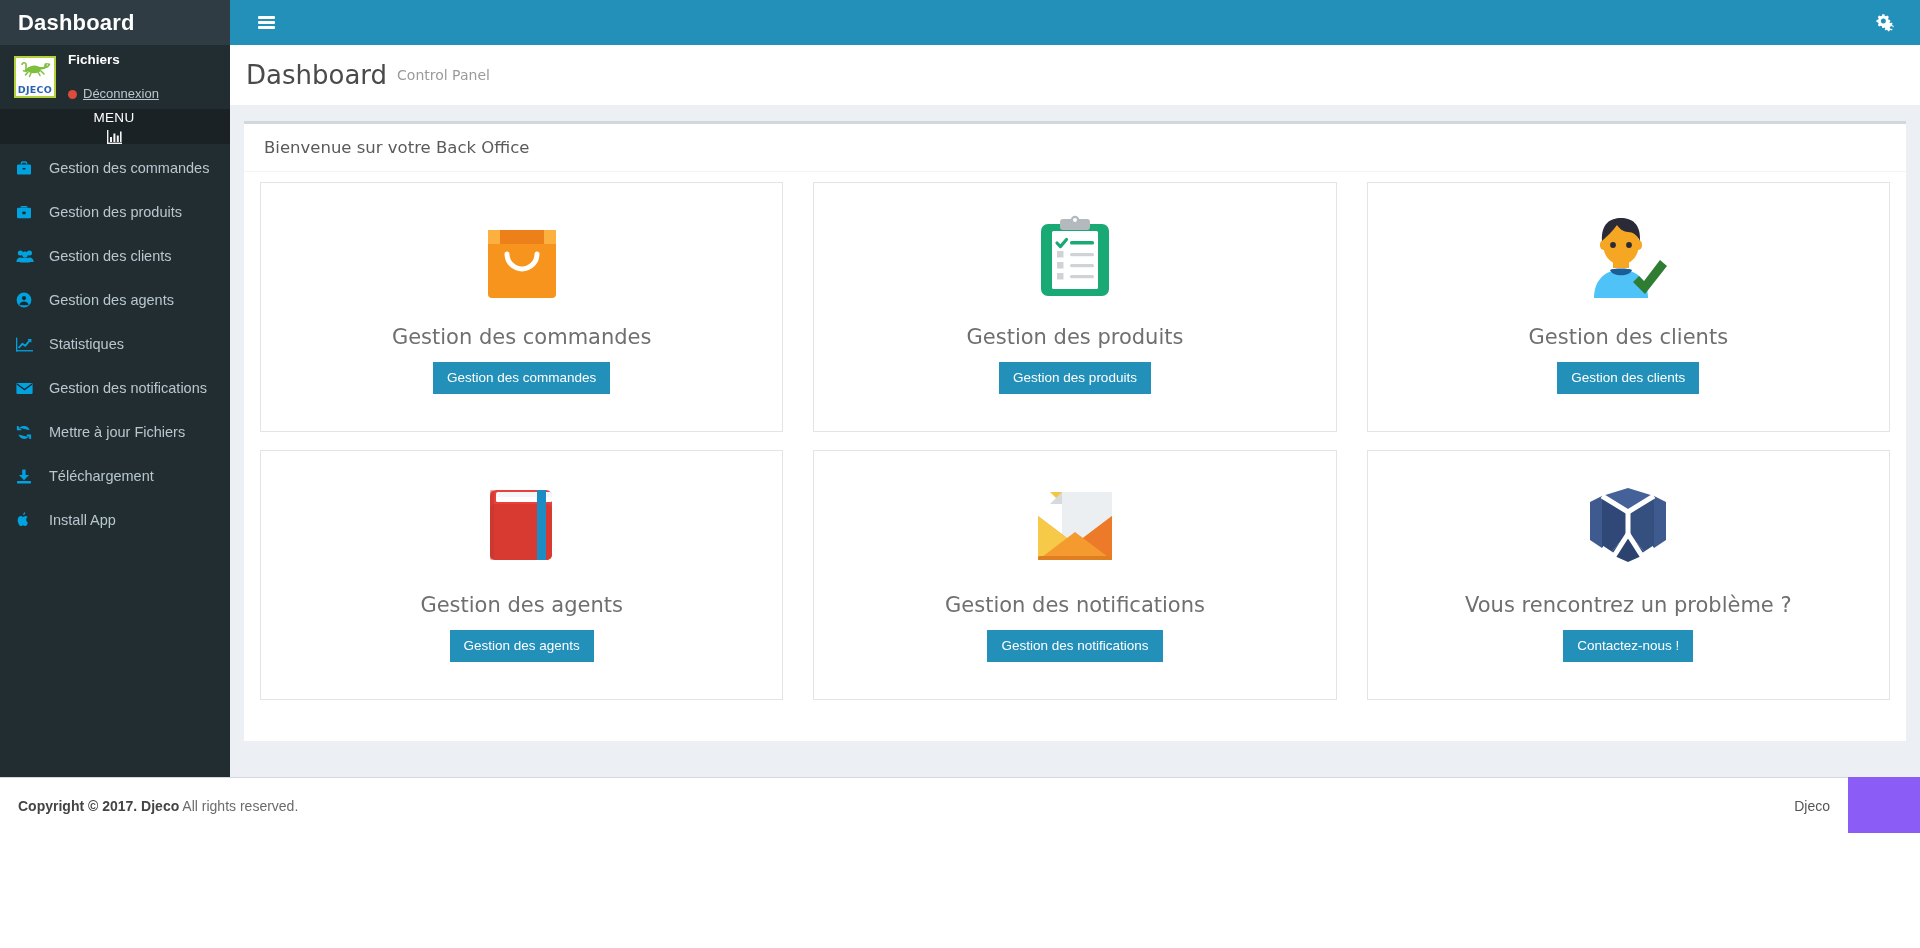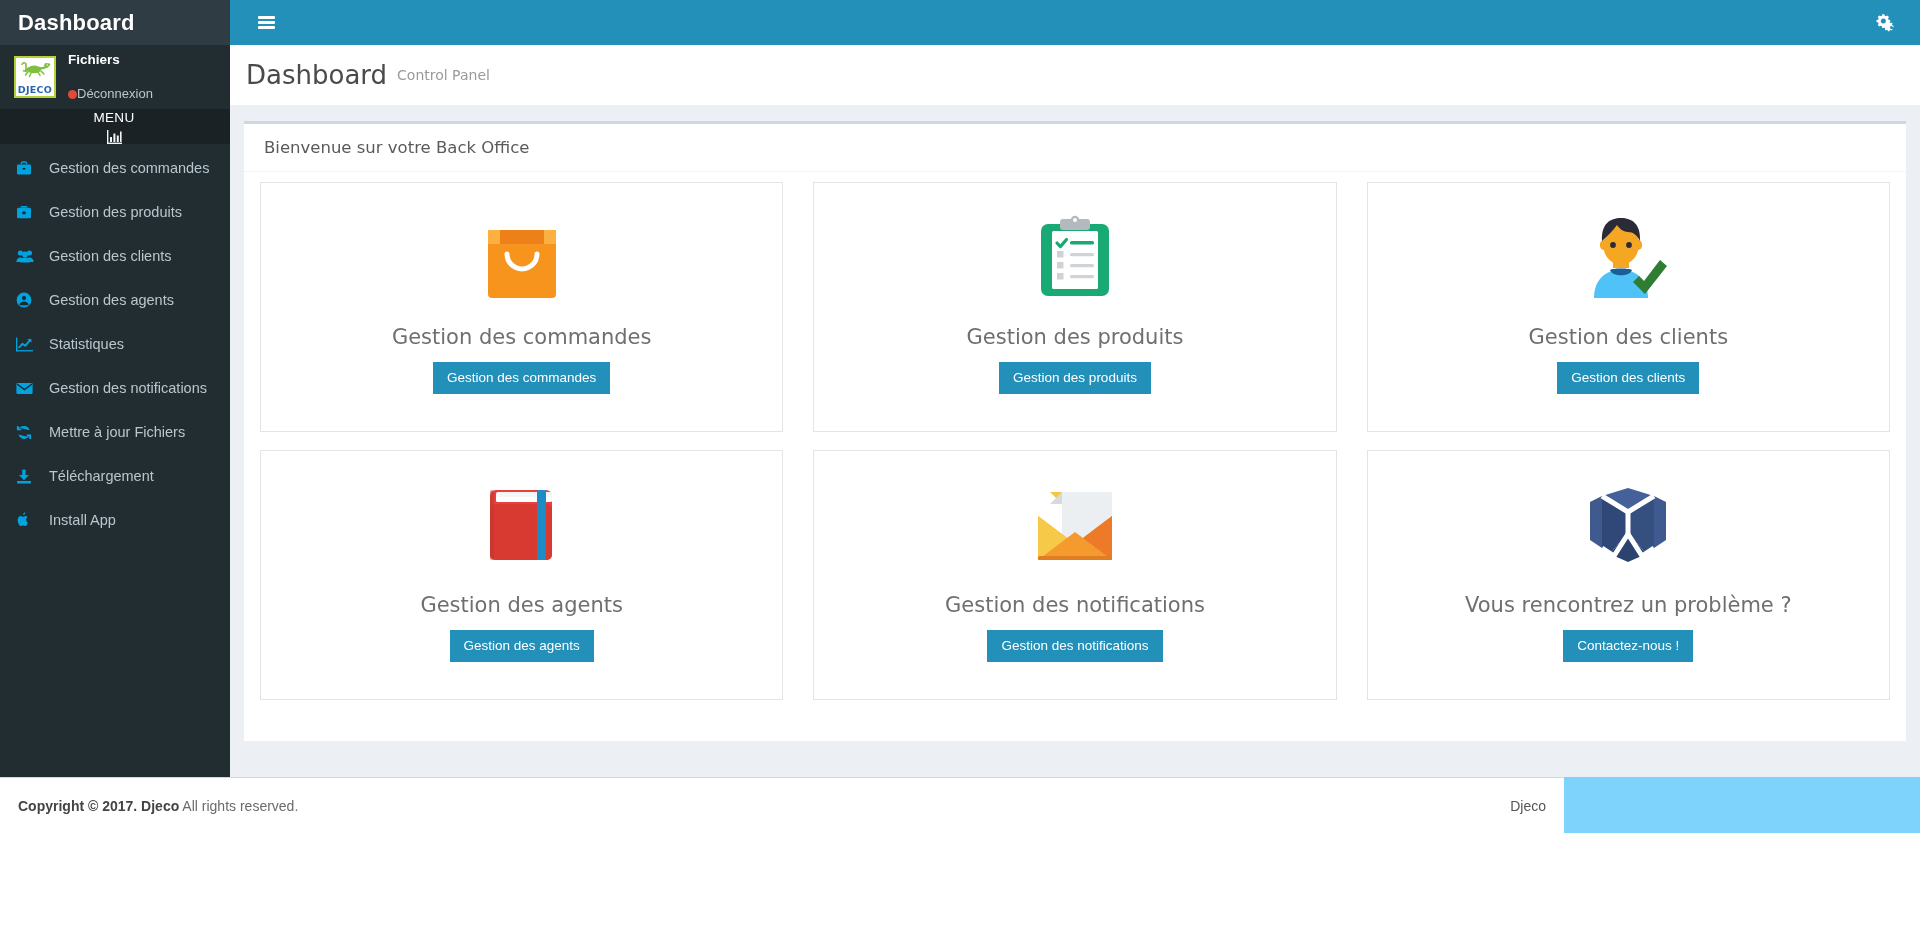--- a/index.html
+++ b/index.html
@@ -5,21 +5,21 @@
   * { box-sizing: border-box; margin: 0; padding: 0; }
   html, body {
     width: 1920px;
     height: 948px;
     background: #ffffff;
     font-family: "Liberation Sans", sans-serif;
     overflow: hidden;
   }
 
   
-  #app { position: relative; width: 1920px; height: 948px; background: #7dd3fc; }
+  #app { position: relative; width: 1920px; height: 948px; background: #8b5cf6; }
 
   
   #sidebar {
     position: absolute; left: 0; top: 0;
     width: 230px; height: 777px;
     background: #222d32;
   }
   #brand {
     height: 45px;
     background: #2f3c43;
@@ -58,21 +58,21 @@
     font-weight: bold;
     color: #2b62b0;
     letter-spacing: .3px;
   }
   #user-meta { margin-left: 12px; line-height: 1.35; }
   #user-meta .welcome {
     color: #ffffff; font-size: 13.5px; font-weight: bold;
   }
   #user-meta .logout {
     color: #b8c7ce; font-size: 13px;
-    display: flex; align-items: center; margin-top: 16px;
+    display: flex; align-items: center; gap: 6px; margin-top: 16px; text-decoration: underline;
   }
   .dot-red {
     width: 9px; height: 9px; border-radius: 50%;
     background: #dd4b39; display: inline-block;
   }
 
   #menu-header {
     height: 34px;
     background: #1a2226;
     display: flex; align-items: center; justify-content: space-between;
@@ -190,21 +190,21 @@
     font-size: 13.5px;
     font-family: "Liberation Sans", sans-serif;
     padding: 9px 14px;
     cursor: pointer;
     line-height: 1;
   }
 
   
   #footer {
     position: absolute; left: 0; top: 777px;
-    width: 1564px; height: 56px;
+    width: 1848px; height: 56px;
     background: #ffffff;
     border-top: 1px solid #d2d6de;
     display: flex; align-items: center; justify-content: space-between;
     padding: 0 18px;
     font-size: 14px; color: #6b6b6b;
   }
   #footer .copy-strong { font-weight: bold; color: #444; }
   #footer .brand-right { color: #555; }
   #below-footer {
     position: absolute; left: 0; top: 833px;

